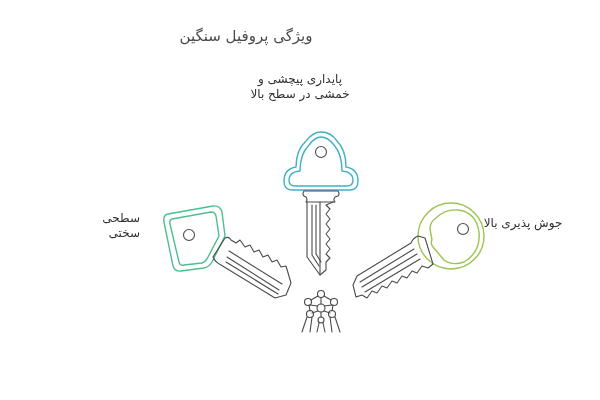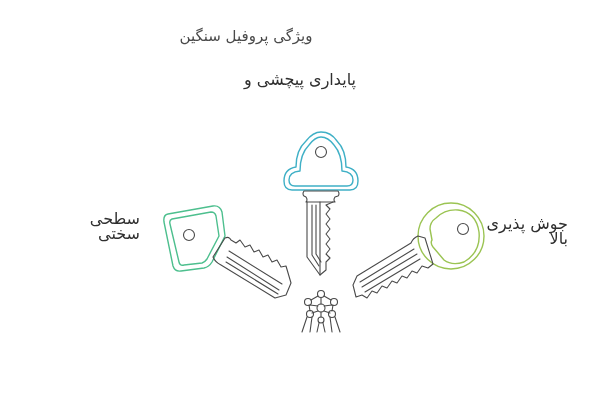--- a/index.html
+++ b/index.html
@@ -1,33 +1,34 @@
 <!DOCTYPE html>
 <html><head>
   <meta charset="utf-8">
   <style>
     html, body { margin: 0; padding: 0; background: #ffffff; }
     body { width: 600px; height: 400px; position: relative; overflow: hidden;
            font-family: "DejaVu Sans", sans-serif; color: #3c3c3c; }
     .title { position: absolute; top: 27px; left: 0; width: 492px; text-align: center;
              font-size: 15px; color: #4a4a4a; direction: rtl; }
-    .label { position: absolute; font-size: 16px; color: #2f2f2f; direction: rtl; line-height: 15px; }
+    .label { position: absolute; font-size: 12px; color: #2f2f2f; direction: rtl; line-height: 15px; }
     .label-top { top: 72px; left: 230px; width: 140px; text-align: center; }
     .label-left { top: 211px; left: 70px; width: 70px; text-align: right; }
-    .label-right { top: 216px; left: 478px; width: 90px; text-align: right; }
+    .label-right { top: 216px; left: 478px; width: 90px; text-align: center; }
     .label span { display: block; }
     svg.art { position: absolute; left: 0; top: 0; }
   </style>
 </head>
 <body>
 
 <div class="title">ویژگی پروفیل سنگین</div>
 
 <div class="label label-top">
   <span>پایداری پیچشی و</span>
+  <span>خمشی در سطح بالا</span>
 </div>
 
 <div class="label label-left">
   <span>سطحی</span>
   <span>سختی</span>
 </div>
 
 <div class="label label-right">
   <span>جوش پذیری بالا</span>
 </div>

